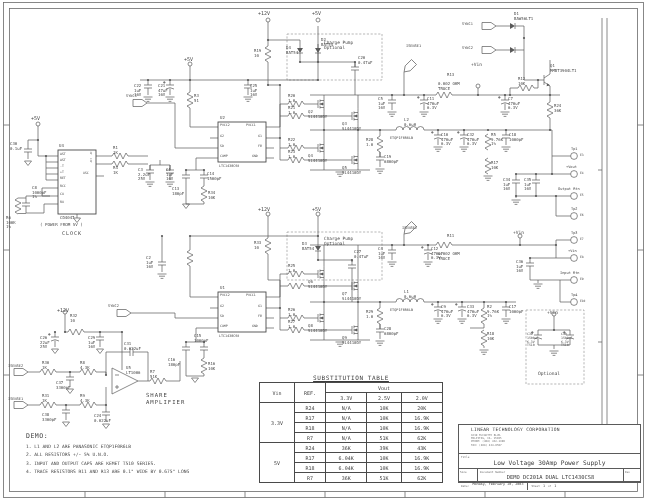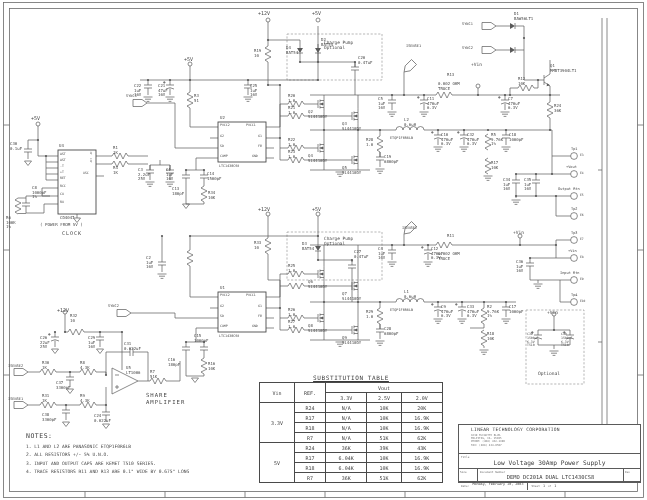--- a/index.html
+++ b/index.html
@@ -682,21 +682,21 @@
 0.022uF</div>
       <div class="lbl" style="left: 94px; top: 414px;">C24
 0.022uF</div>
       <div class="lbl" style="left: 150px; top: 370px;">R7
 51K</div>
       <div class="lbl" style="left: 146px; top: 392px; font-size: 5.6px; letter-spacing: 1px;">SHARE
 AMPLIFIER</div>
     </div>
 
   <div id="notes">
-    <div class="nh">NOTES:</div>
+    <div class="nh">DEMO:</div>
     <div id="notes-list">
         <div class="note">1. L1 AND L2 ARE PANASONIC ETQP1F0R6LB</div>
         <div class="note">2. ALL RESISTORS +/- 5% U.N.O.</div>
         <div class="note">3. INPUT AND OUTPUT CAPS ARE KEMET T510 SERIES.</div>
         <div class="note">4. TRACE RESISTORS R11 AND R13 ARE 0.1" WIDE BY 0.675" LONG</div>
       </div>
   </div>
 
   <div id="subtbl">
     <div class="stitle">SUBSTITUTION TABLE</div>

